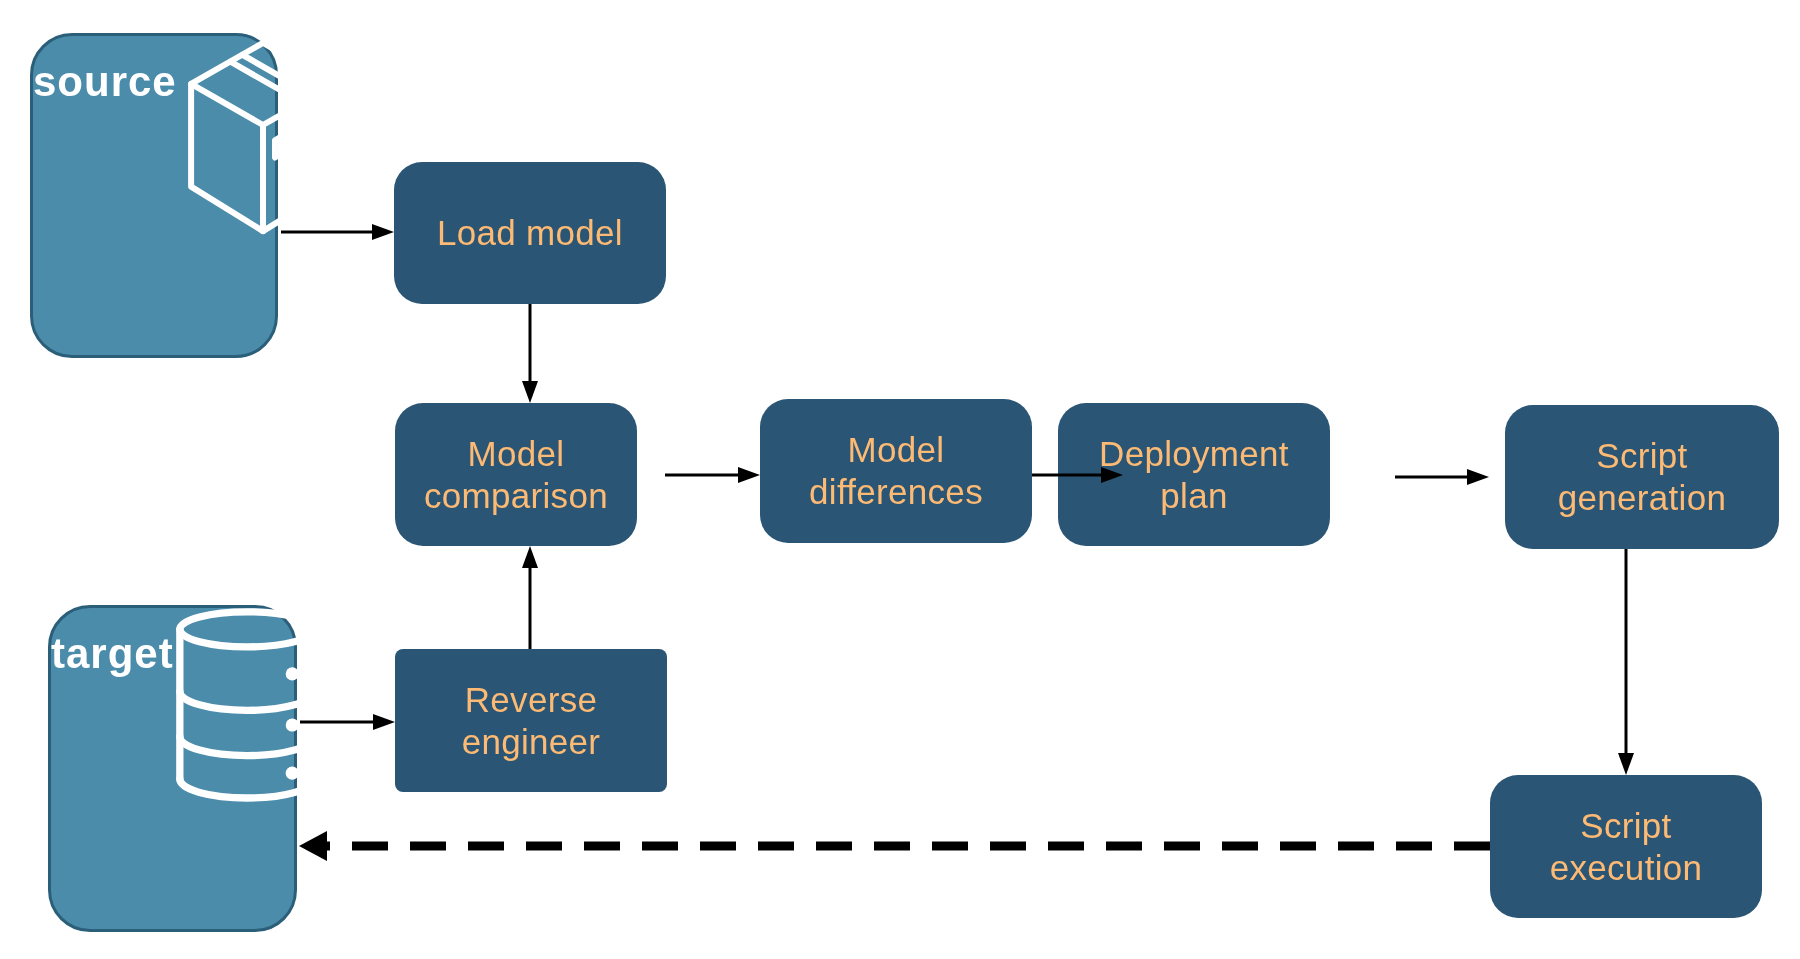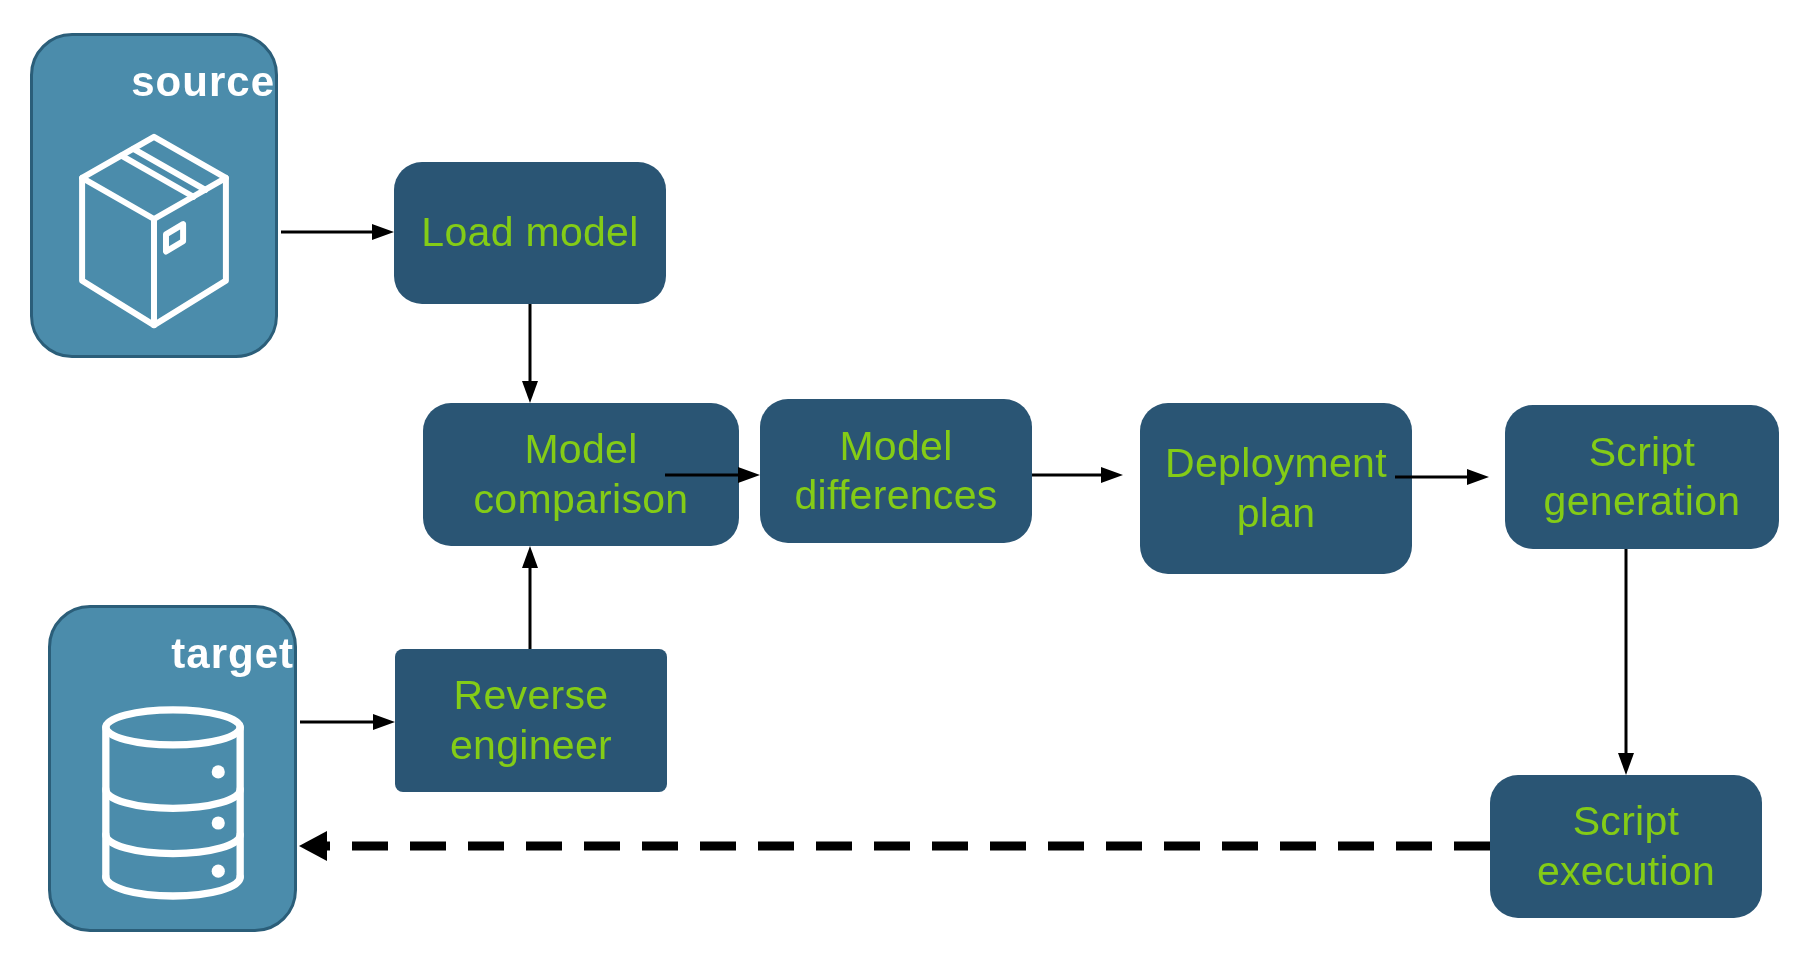--- a/index.html
+++ b/index.html
@@ -7,61 +7,60 @@
     position: relative;
     width: 1800px;
     height: 959px;
     background: #ffffff;
     font-family: "Liberation Sans", "DejaVu Sans", sans-serif;
     overflow: hidden;
   }
   .node {
     position: absolute;
     background: #2A5574;
-    color: #84cc16;
+    color: #fdba74;
     border-radius: 28px;
     display: flex;
     align-items: center;
     justify-content: center;
     text-align: center;
-    font-size: 41px;
+    font-size: 35px;
     line-height: 1.2;
     letter-spacing: 0.3px;
     padding: 12px 18px;
     box-sizing: border-box;
   }
   .endpoint {
     position: absolute;
     background: #4B8CAB;
     border: 3px solid #2B5E79;
     border-radius: 42px;
     box-sizing: border-box;
     display: flex;
-    flex-direction: column;
-    align-items: flex-end;
+    align-items: flex-start;
   }
   .endpoint .ep-label {
     color: #ffffff;
     font-size: 42px;
     font-weight: bold;
     letter-spacing: 1px;
     margin-top: 22px;
   }
   .endpoint .ep-icon-wrap {
     flex: 1;
     display: flex;
     align-items: center;
     justify-content: center;
     width: 100%;
   }
   
   #node-load-model        { left: 394px; top: 162px; width: 272px; height: 142px; }
-  #node-model-comparison  { left: 395px; top: 403px; width: 316px; height: 143px; margin-left: 28px; }
+  #node-model-comparison  { left: 395px; top: 403px; width: 242px; height: 143px; }
   #node-model-differences { left: 760px; top: 399px; width: 272px; height: 144px; }
-  #node-deployment-plan   { left: 1140px; top: 403px; width: 272px; height: 171px; }
+  #node-deployment-plan   { left: 1058px; top: 403px; width: 272px; height: 143px; }
   #node-script-generation { left: 1489px; top: 405px; width: 274px; height: 144px; margin-left: 16px; }
   #node-reverse-engineer  { left: 395px; top: 649px; width: 272px; height: 143px; border-radius: 8px; }
   #node-script-execution  { left: 1490px; top: 775px; width: 272px; height: 143px; }
   #endpoint-source { left: 30px; top: 33px;  width: 248px; height: 325px; }
   #endpoint-target { left: 48px; top: 605px; width: 249px; height: 327px; }
   #arrow-layer {
     position: absolute;
     left: 0; top: 0;
     width: 1800px; height: 959px;
     pointer-events: none;

